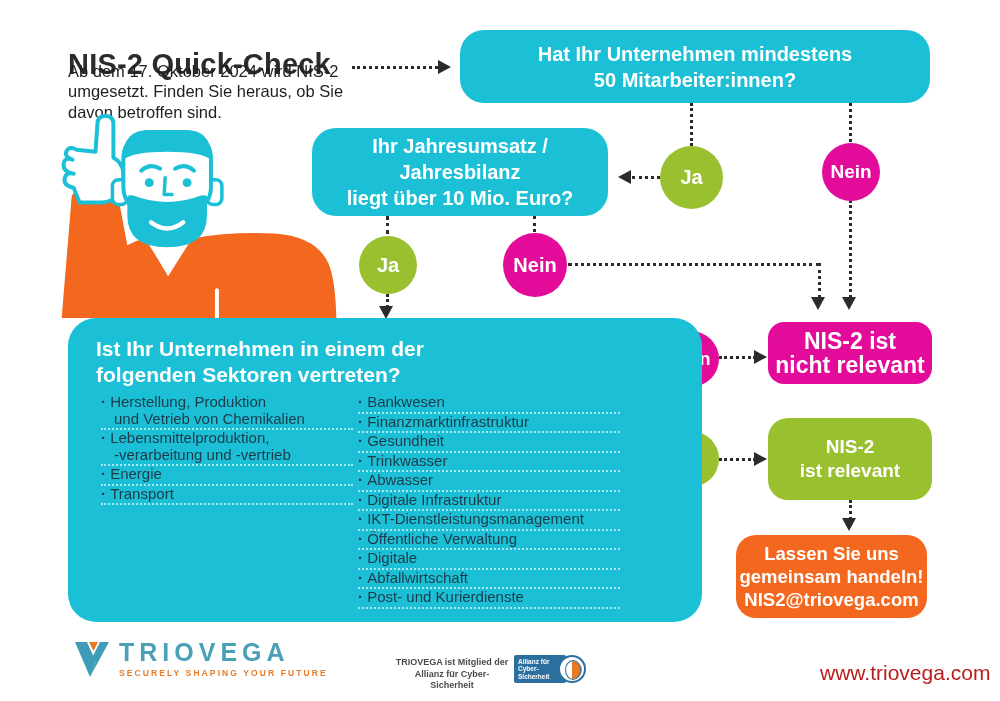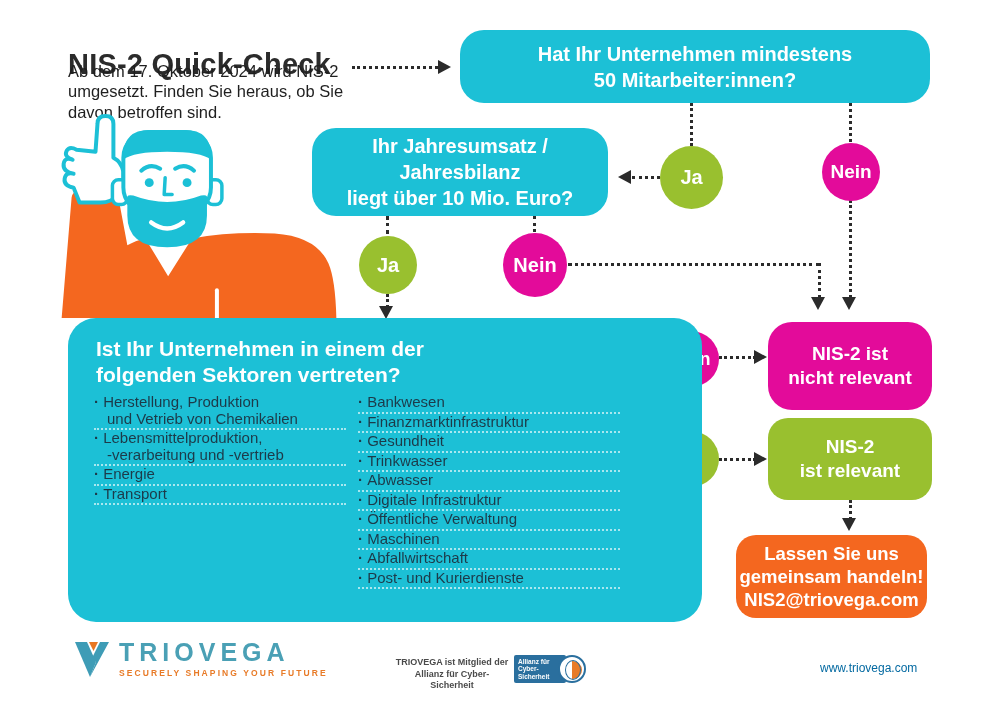--- a/index.html
+++ b/index.html
@@ -21,42 +21,42 @@
 
   
   .fbox{border-radius:24px;color:#fff;font-weight:700;text-align:center;
         display:flex;align-items:center;justify-content:center;}
   .teal{background:var(--teal);}
   .magenta{background:var(--magenta);}
   .green{background:var(--green);}
   .orange{background:var(--orange);}
   #q1{left:460px;top:30px;width:470px;height:73px;font-size:20px;line-height:26px;}
   #q2{left:312px;top:128px;width:296px;height:88px;font-size:20px;line-height:26px;}
-  #res-no{left:768px;top:322px;width:164px;height:88px;font-size:19px;line-height:24px;border-radius:24px;}
+  #res-no{left:768px;top:322px;width:164px;height:62px;font-size:23px;line-height:24px;border-radius:16px;}
   #res-yes{left:768px;top:418px;width:164px;height:82px;font-size:19px;line-height:24px;border-radius:20px;}
   #cta{left:736px;top:535px;width:191px;height:83px;font-size:18.5px;line-height:23px;border-radius:20px;}
 
   
   .circle{border-radius:50%;color:#fff;font-weight:700;display:flex;align-items:center;justify-content:center;}
   .c-green{background:var(--green);}
   .c-magenta{background:var(--magenta);}
 
   
   .hline{border-top:3px dotted var(--line);height:0;}
   .vline{border-left:3px dotted var(--line);width:0;}
   .arr{width:0;height:0;}
   .arr-r{border:7px solid transparent;border-left:13px solid var(--line);border-right:0;}
   .arr-l{border:7px solid transparent;border-right:13px solid var(--line);border-left:0;}
   .arr-d{border:7px solid transparent;border-top:13px solid var(--line);border-bottom:0;}
 
   
   #sectors{left:68px;top:318px;width:634px;height:304px;background:var(--teal);border-radius:28px;}
   #sectors .heading{position:absolute;left:28px;top:18px;font-size:21px;line-height:26px;font-weight:700;color:#fff;}
   .col{position:absolute;top:76px;}
-  .col-left{left:26px;width:252px;}
+  .col-left{left:33px;width:252px;}
   .col-right{left:290px;width:262px;}
   .sector-item{
     font-size:15px;line-height:16.5px;font-weight:500;color:var(--sector-text);
     padding:0 0 1px 13px;text-indent:-13px;margin-bottom:0;
     border-bottom:2px dotted rgba(255,255,255,.62);white-space:pre-line;
   }
   .sector-item::before{content:"· ";font-weight:700;}
 
   
   #logo{left:75px;top:639px;display:flex;align-items:flex-start;}
@@ -65,21 +65,21 @@
   .tagline{font-size:8.5px;font-weight:700;letter-spacing:2.1px;color:#e87b28;margin-top:3px;}
   .membership{left:393px;top:657px;width:118px;font-size:9px;line-height:11.5px;color:#4a4a4a;text-align:center;}
   #badge{left:514px;top:655px;display:flex;align-items:center;}
   #badge .badge-rect{width:52px;height:28px;background:#2a6f9e;border-radius:2px;
      color:#fff;font-size:6.5px;line-height:7.5px;font-weight:700;display:flex;align-items:center;padding-left:4px;white-space:pre-line;}
   #badge .emblem{width:28px;height:28px;border-radius:50%;background:#fff;border:2px solid #2a6f9e;
      margin-left:-8px;position:relative;overflow:hidden;}
   #badge .emblem-half{position:absolute;right:2px;top:4px;width:10px;height:18px;background:#e87b28;
      border-radius:0 9px 9px 0;}
   #badge .emblem-arc{position:absolute;left:5px;top:3px;width:16px;height:20px;border:1.5px solid #2a6f9e;border-radius:50%;}
-  .website{left:820px;top:661px;font-size:12px;color:#0369a1;font-weight:500;}
+  .website{left:820px;top:661px;font-size:21px;color:#b91c1c;font-weight:500;}
 </style>
 </head>
 <body>
 
 <div id="stage">
 
   <div class="abs title">NIS-2 Quick-Check</div>
   <div class="abs intro pre">Ab dem 17. Oktober 2024 wird NIS-2
 umgesetzt. Finden Sie heraus, ob Sie
 davon betroffen sind.</div>
@@ -164,22 +164,23 @@
       <div class="sector-item">Energie</div>
       <div class="sector-item">Transport</div>
     </div>
     <div class="col col-right">
       <div class="sector-item">Bankwesen</div>
       <div class="sector-item">Finanzmarktinfrastruktur</div>
       <div class="sector-item">Gesundheit</div>
       <div class="sector-item">Trinkwasser</div>
       <div class="sector-item">Abwasser</div>
       <div class="sector-item">Digitale Infrastruktur</div>
+      <div class="sector-item">IKT-Dienstleistungsmanagement</div>
       <div class="sector-item">Öffentliche Verwaltung</div>
-      <div class="sector-item">Maschinen</div>
+      <div class="sector-item">Digitale</div>
       <div class="sector-item">Abfallwirtschaft</div>
       <div class="sector-item">Post- und Kurierdienste</div>
     </div>
   </div>
 
   <div id="res-no" class="abs fbox magenta pre">NIS-2 ist
 nicht relevant</div>
   <div id="res-yes" class="abs fbox green pre">NIS-2
 ist relevant</div>
   <div id="cta" class="abs fbox orange pre">Lassen Sie uns

